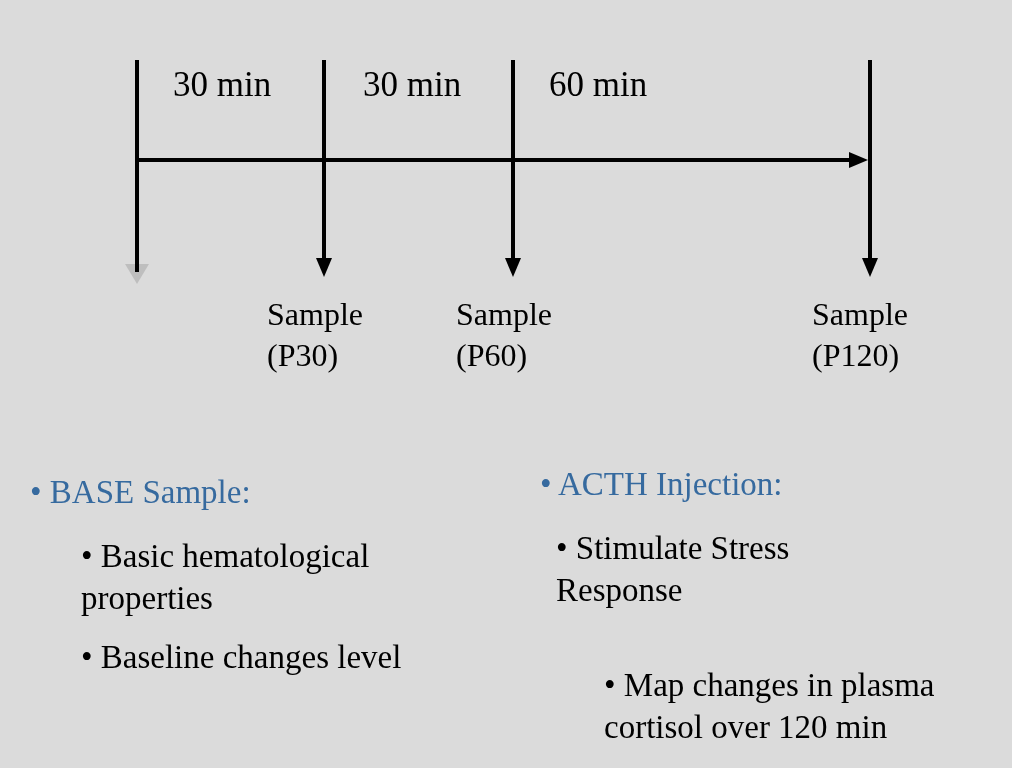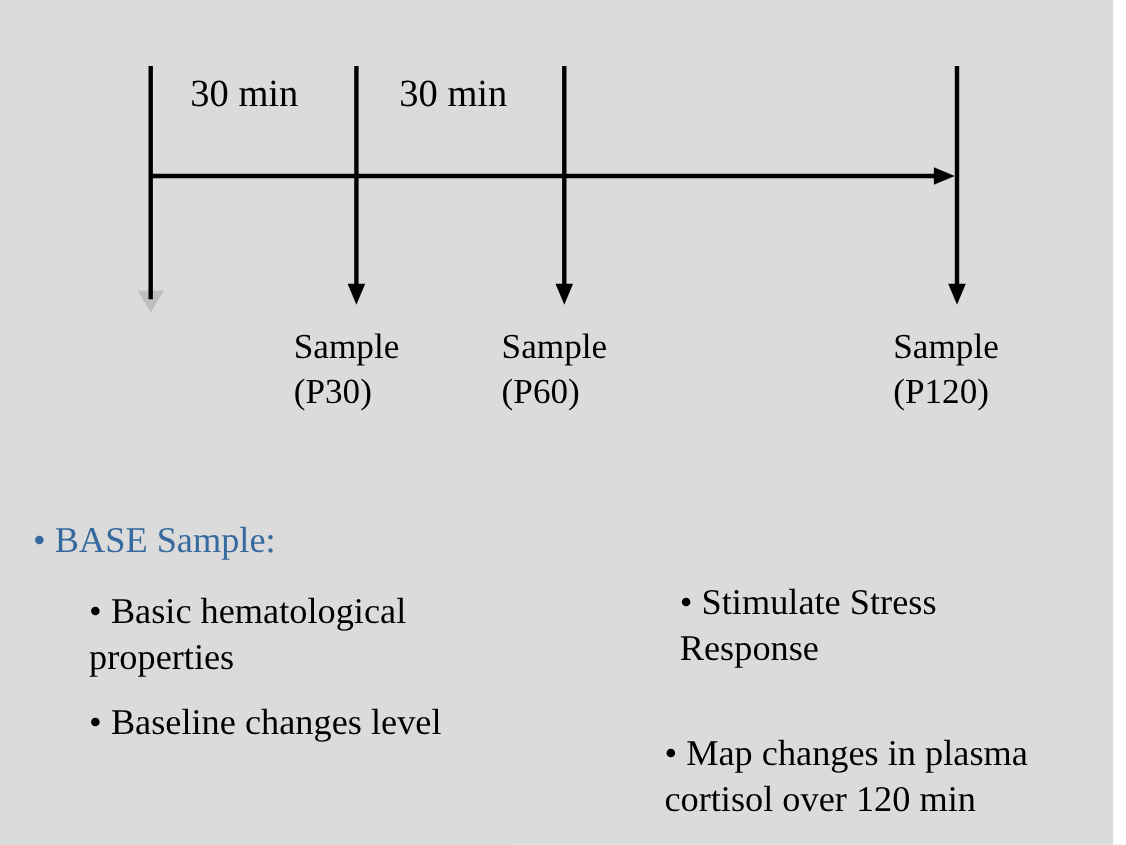--- a/index.html
+++ b/index.html
@@ -50,21 +50,21 @@
     color: var(--accent, #366a9f);
   }
   #heading-left  { left: 30px;  top: 472px; }
   #heading-right { left: 540px; top: 464px; }
   .bullet-item {
     font-size: 33px;
     line-height: 42px;
   }
   #item-left-1  { left: 81px;  top: 535px; }
   #item-left-2  { left: 81px;  top: 636px; }
-  #item-right-1 { left: 618px; top: 527px; }
+  #item-right-1 { left: 556px; top: 527px; }
   #item-right-2 { left: 604px; top: 632px; margin-top: 32px; }
 </style>
 </head>
 <body>
 
 <div class="slide">
 
   <svg class="timeline-svg" viewBox="0 0 1024 768" xmlns="http://www.w3.org/2000/svg">
 
     <line x1="137" y1="160" x2="850" y2="160" stroke="#000" stroke-width="4"></line>
@@ -78,31 +78,33 @@
 
     <line x1="513" y1="60" x2="513" y2="259" stroke="#000" stroke-width="4"></line>
     <polygon points="513,277 505,258 521,258" fill="#000"></polygon>
 
     <line x1="870" y1="60" x2="870" y2="259" stroke="#000" stroke-width="4"></line>
     <polygon points="870,277 862,258 878,258" fill="#000"></polygon>
   </svg>
 
   <div class="txt interval-label" id="interval-1">30 min</div>
   <div class="txt interval-label" id="interval-2">30 min</div>
+  <div class="txt interval-label" id="interval-3">60 min</div>
 
   <div class="txt event-label" id="event-p30">Sample
 (P30)</div>
   <div class="txt event-label" id="event-p60">Sample
 (P60)</div>
   <div class="txt event-label" id="event-p120">Sample
 (P120)</div>
 
   <div class="txt bullet-item" id="item-left-1">• Basic hematological
 properties</div>
   <div class="txt bullet-heading" id="heading-left">• BASE Sample:</div>
   <div class="txt bullet-item" id="item-left-2">• Baseline changes level</div>
 
+  <div class="txt bullet-heading" id="heading-right">• ACTH Injection:</div>
   <div class="txt bullet-item" id="item-right-1">• Stimulate Stress
 Response</div>
   <div class="txt bullet-item" id="item-right-2">• Map changes in plasma
 cortisol over 120 min</div>
 
 </div>
 
 </body></html>

